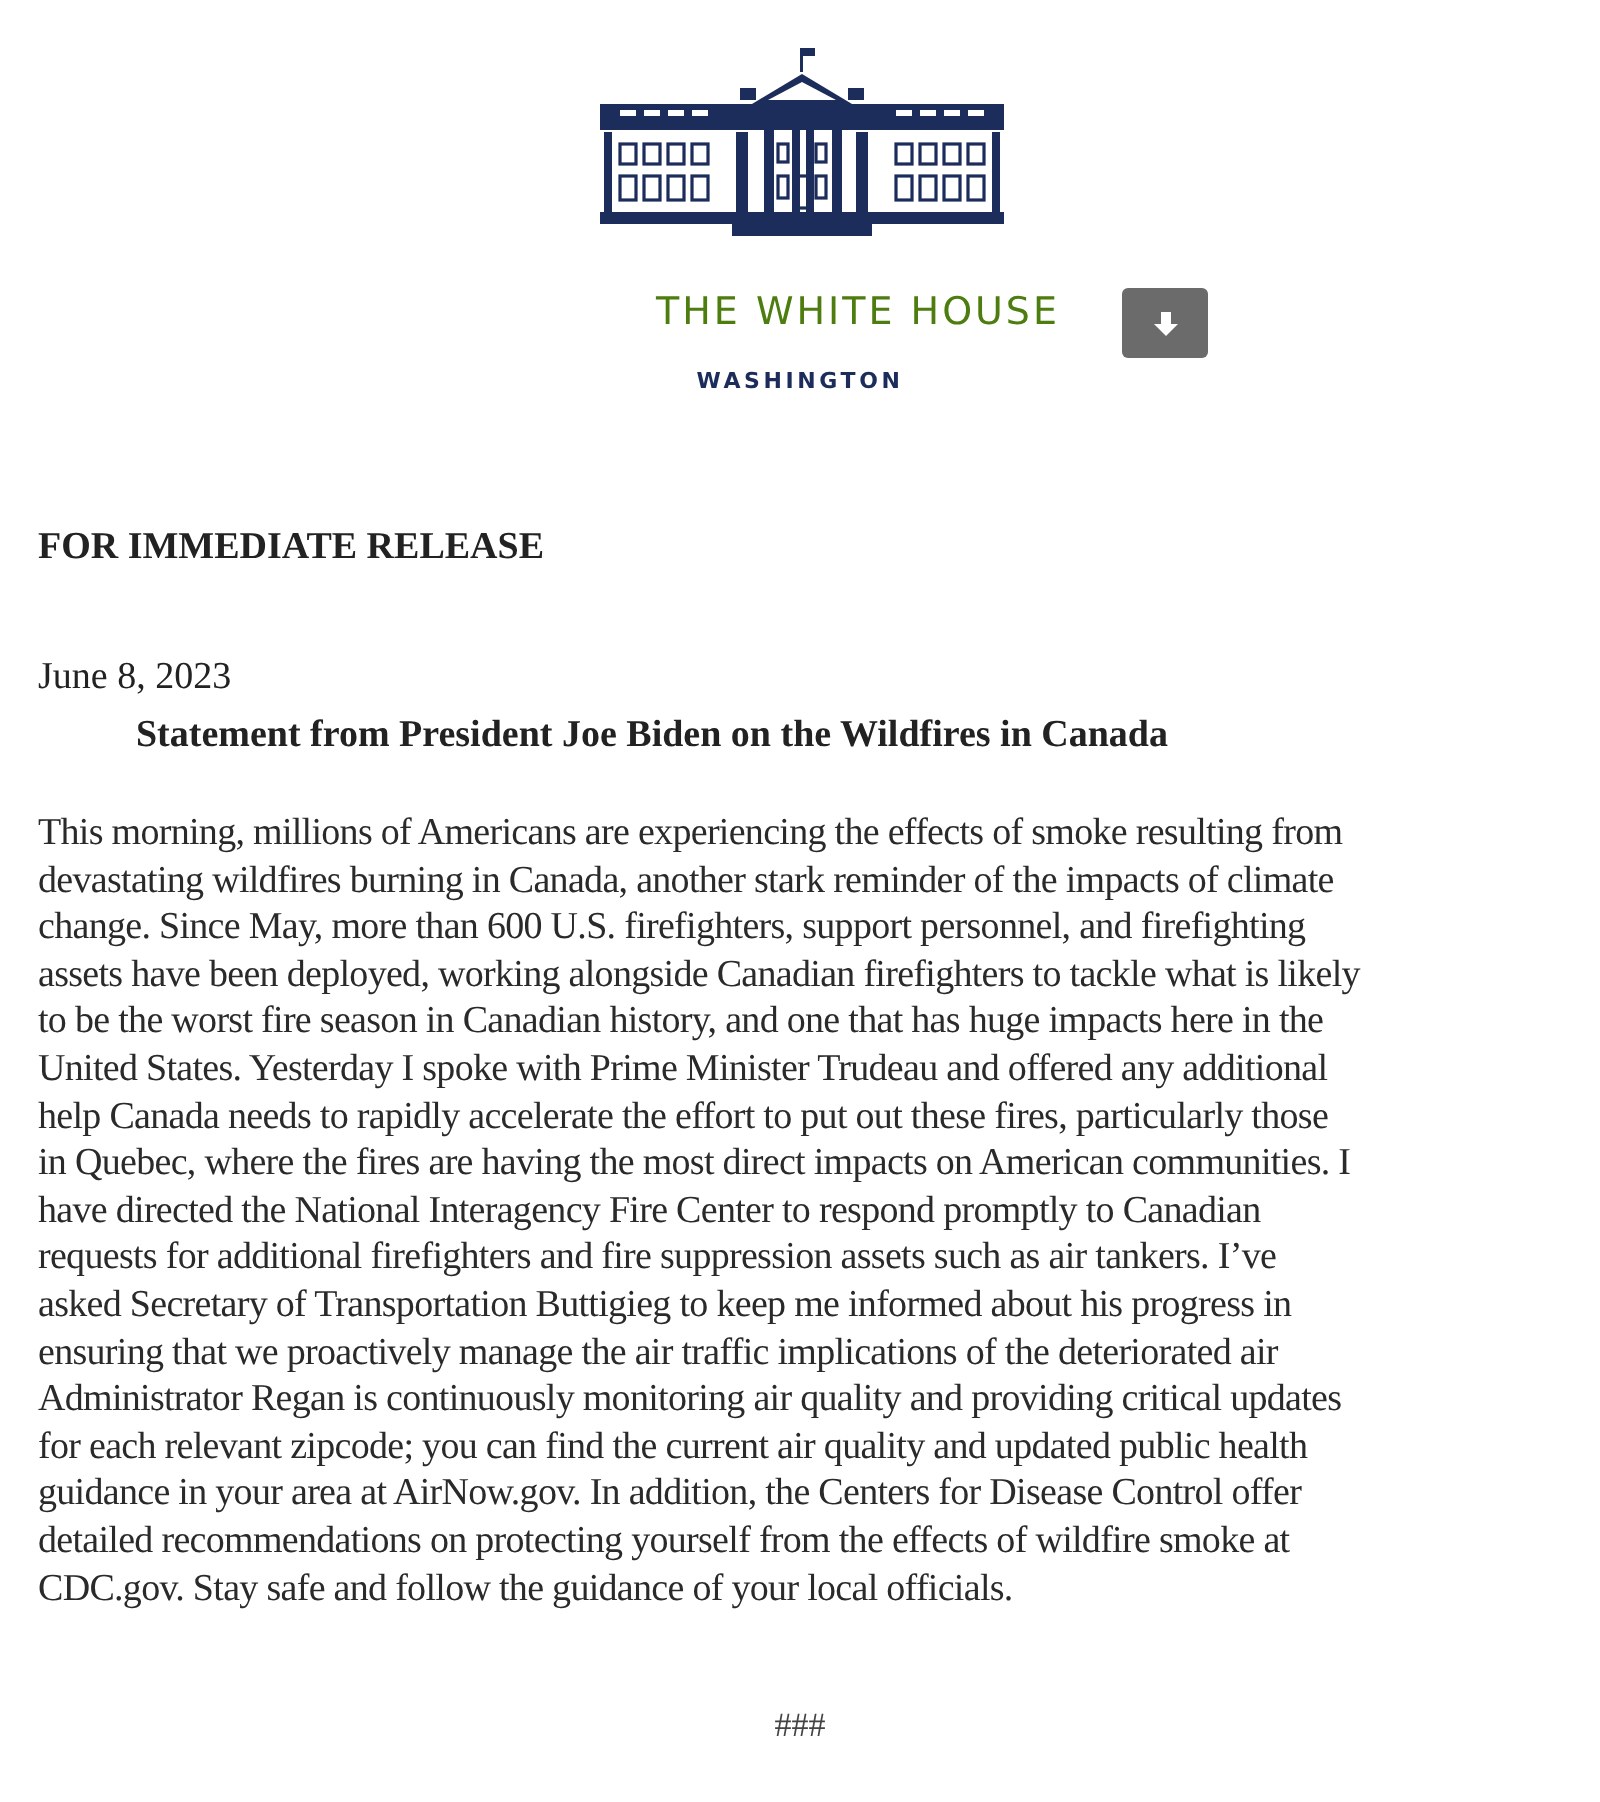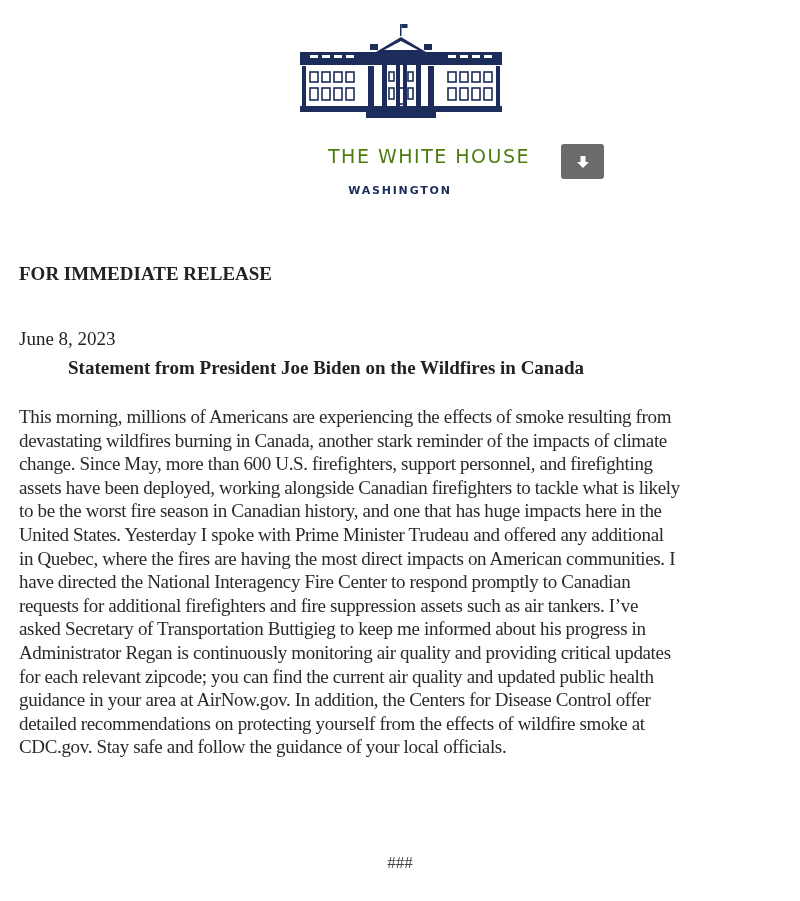--- a/index.html
+++ b/index.html
@@ -130,24 +130,26 @@
 
 <div class="title">Statement from President Joe Biden on the Wildfires in Canada</div>
 
 <div class="body-text">
   <span class="ln">This morning,  millions of Americans are experiencing the effects of smoke resulting from</span>
   <span class="ln">devastating wildfires burning in Canada, another stark reminder of the impacts of climate</span>
   <span class="ln">change.  Since May, more than 600 U.S. firefighters, support personnel, and firefighting</span>
   <span class="ln">assets have been deployed, working alongside Canadian firefighters to tackle what is likely</span>
   <span class="ln">to be the worst fire season in Canadian history, and one that has huge impacts here in the</span>
   <span class="ln">United States.  Yesterday I spoke with Prime Minister Trudeau and offered any additional</span>
+  <span class="ln">help Canada needs to rapidly accelerate the effort to put out these fires, particularly those</span>
   <span class="ln">in Quebec, where the fires are having the most direct impacts on American communities.  I</span>
   <span class="ln">have directed the National Interagency Fire Center to respond promptly to Canadian</span>
   <span class="ln">requests for additional firefighters and fire suppression assets such as air tankers.  I’ve</span>
   <span class="ln">asked Secretary of Transportation Buttigieg to keep me informed about his progress in</span>
+  <span class="ln">ensuring that we proactively manage the air traffic implications of the deteriorated air</span>
   <span class="ln">Administrator Regan is continuously monitoring air quality and providing critical updates</span>
   <span class="ln">for each relevant zipcode; you can find the current air quality and updated public health</span>
   <span class="ln">guidance in your area at AirNow.gov.  In addition, the Centers for Disease Control offer</span>
   <span class="ln">detailed recommendations on protecting yourself from the effects of wildfire smoke at</span>
   <span class="ln">CDC.gov.  Stay safe and follow the guidance of your local officials.</span>
 </div>
 
 <div class="end-mark">###</div>
 
 </body></html>

